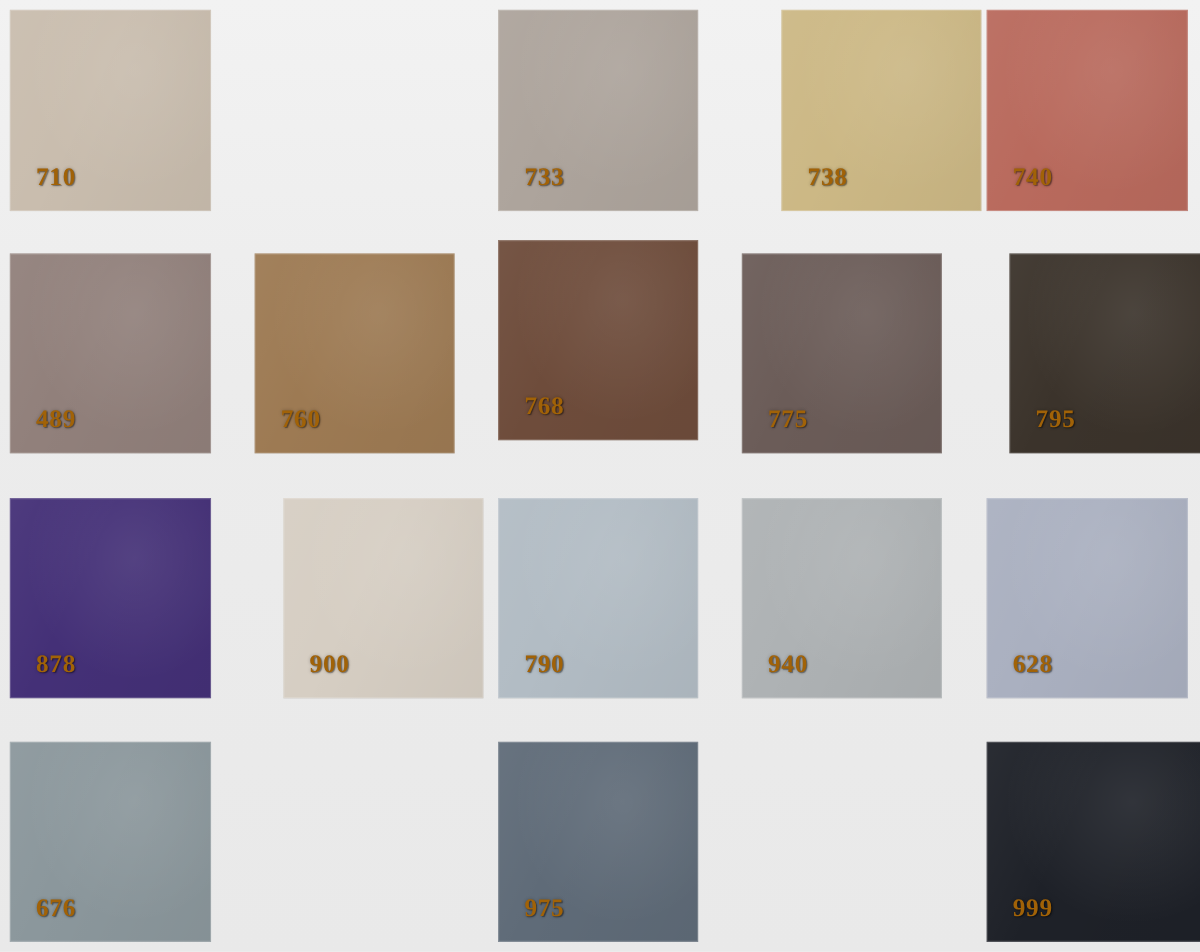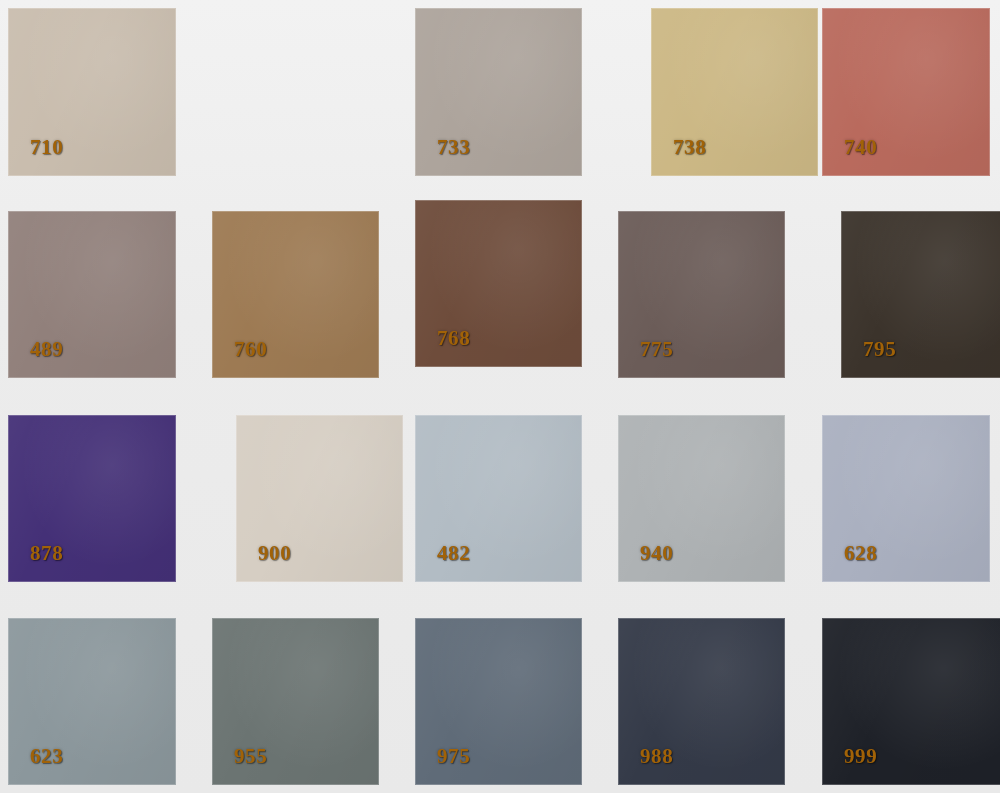--- a/index.html
+++ b/index.html
@@ -119,43 +119,35 @@
     <div class="swatch-cell" style="left: 8px; top: 415px; width: 168px; height: 167px; padding-left: 29px;">
       <div class="swatch-chip" style="background-color: rgb(68, 48, 119);"></div>
       <div class="swatch-label">878</div>
     </div>
     <div class="swatch-cell" style="left: 212px; top: 415px; width: 167px; height: 167px; margin-left: 24px;">
       <div class="swatch-chip" style="background-color: rgb(214, 206, 195);"></div>
       <div class="swatch-label">900</div>
     </div>
     <div class="swatch-cell" style="left: 415px; top: 415px; width: 167px; height: 167px;">
       <div class="swatch-chip" style="background-color: rgb(178, 188, 196);"></div>
-      <div class="swatch-label">482</div>
+      <div class="swatch-label">790</div>
     </div>
     <div class="swatch-cell" style="left: 618px; top: 415px; width: 167px; height: 167px;">
       <div class="swatch-chip" style="background-color: rgb(174, 178, 180);"></div>
       <div class="swatch-label">940</div>
     </div>
     <div class="swatch-cell" style="left: 822px; top: 415px; width: 168px; height: 167px;">
       <div class="swatch-chip" style="background-color: rgb(170, 176, 192);"></div>
       <div class="swatch-label">628</div>
     </div>
     <div class="swatch-cell" style="left: 8px; top: 618px; width: 168px; height: 167px;">
       <div class="swatch-chip" style="background-color: rgb(139, 151, 156);"></div>
-      <div class="swatch-label">623</div>
-    </div>
-    <div class="swatch-cell" style="left: 212px; top: 618px; width: 167px; height: 167px;">
-      <div class="swatch-chip" style="background-color: rgb(107, 116, 114);"></div>
-      <div class="swatch-label">955</div>
+      <div class="swatch-label">676</div>
     </div>
     <div class="swatch-cell" style="left: 415px; top: 618px; width: 167px; height: 167px;">
       <div class="swatch-chip" style="background-color: rgb(95, 107, 120);"></div>
       <div class="swatch-label">975</div>
-    </div>
-    <div class="swatch-cell" style="left: 618px; top: 618px; width: 167px; height: 167px;">
-      <div class="swatch-chip" style="background-color: rgb(52, 58, 72);"></div>
-      <div class="swatch-label">988</div>
     </div>
     <div class="swatch-cell" style="left: 822px; top: 618px; width: 196px; height: 167px;">
       <div class="swatch-chip" style="background-color: rgb(30, 33, 40);"></div>
       <div class="swatch-label">999</div>
     </div>
   </div>
 
 </body></html>

